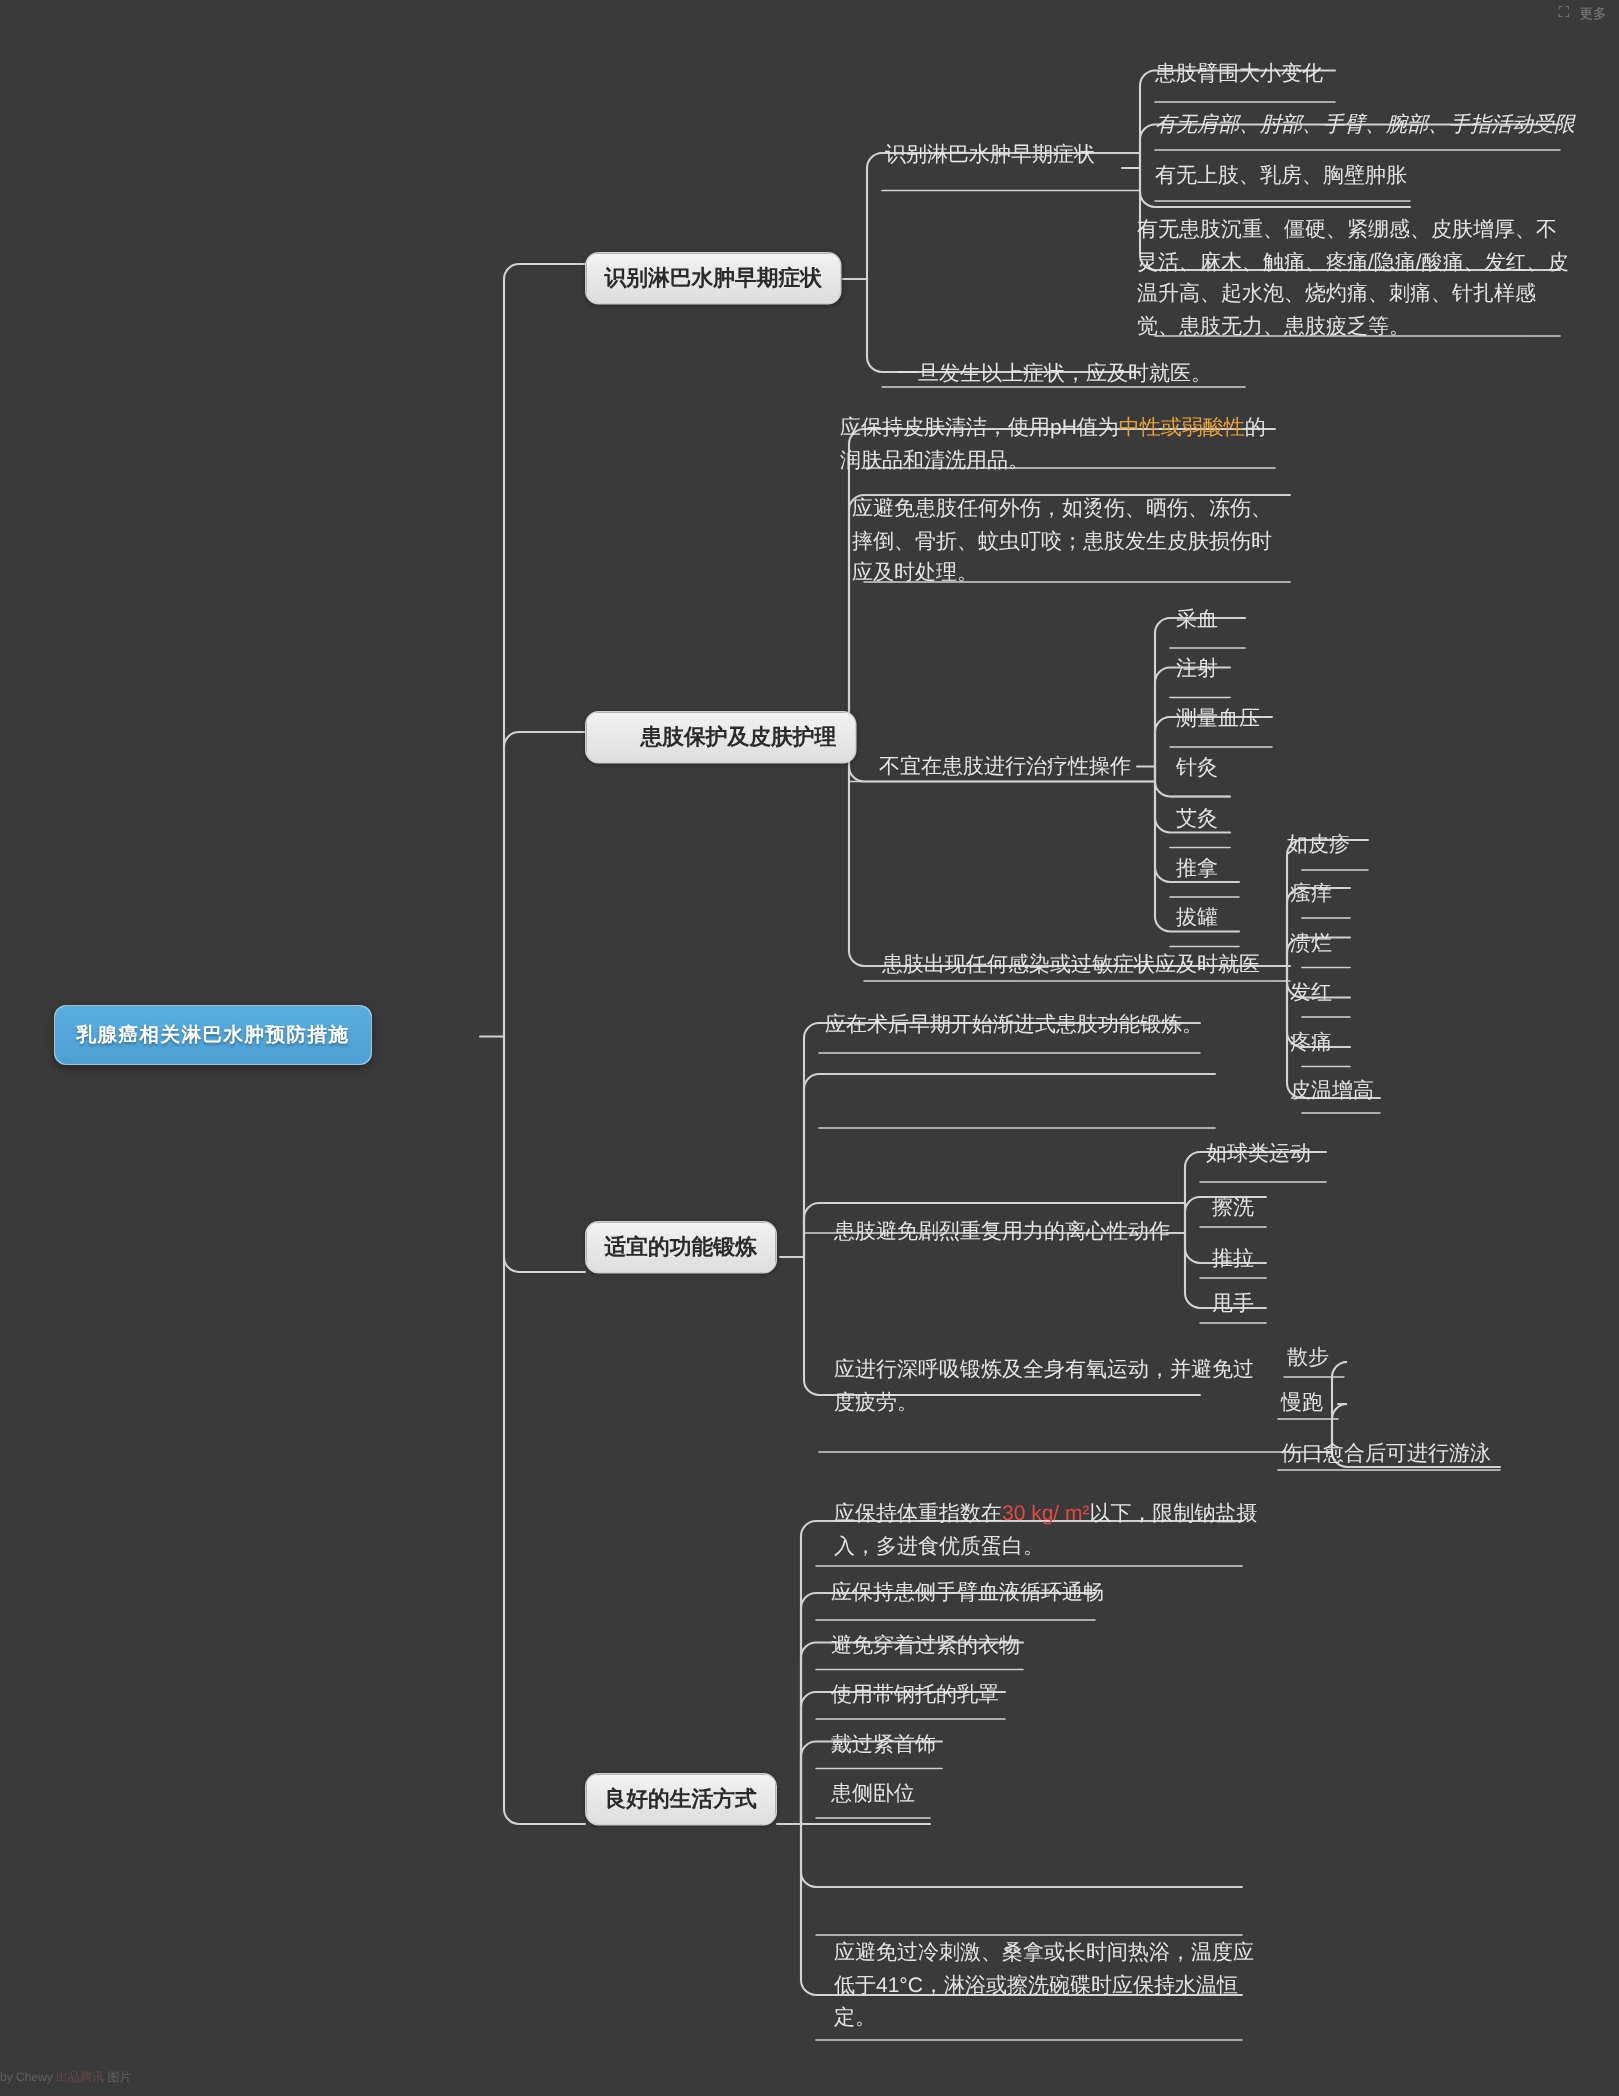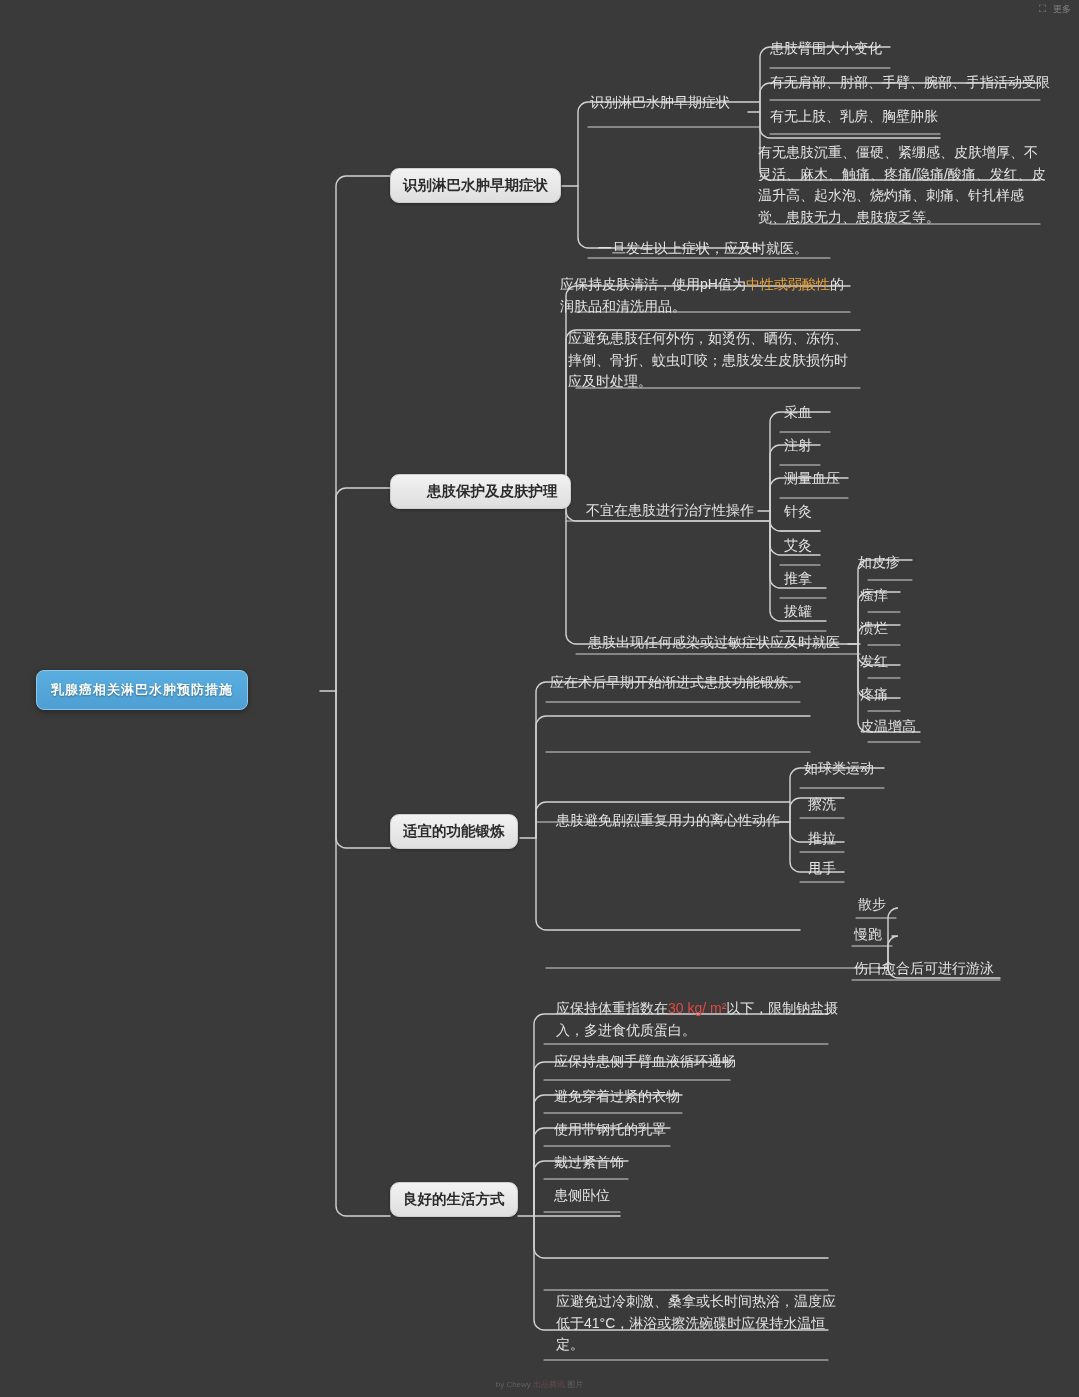--- a/index.html
+++ b/index.html
@@ -63,21 +63,21 @@
   .winbar {
     position: absolute; top: 0; right: 0;
     height: 18px; display: flex; align-items: center; gap: 7px;
     padding-right: 8px; opacity: .55;
   }
   .winbar .glyph { font-size: 10px; color: #b9b9b9; line-height: 1; }
   .winbar .label { font-size: 9px; color: #b9b9b9; }
 
   .watermark {
     position: absolute; left: 0; right: 0; bottom: 7px;
-    text-align: center; font-size: 8px; color: #6d6d74; opacity: .75;
+    font-size: 8px; color: #6d6d74; opacity: .75;
   }
   .watermark .wm-red { color: #7a4b52; }
 </style>
 </head>
 <body>
 
 <div id="canvas">
 
   <svg id="links" viewBox="0 0 1079 1397" xmlns="http://www.w3.org/2000/svg" fill="none" stroke="#d2d2d2" stroke-width="1.4" stroke-linecap="round">
 
@@ -191,21 +191,21 @@
   <div class="node root-node" style="left:36px; top:670px;">乳腺癌相关淋巴水肿预防措施</div>
 
   <div class="node branch-node" style="left:390px; top:168px;">识别淋巴水肿早期症状</div>
 
   <div class="node leaf" style="left:590px; top:92px;">识别淋巴水肿早期症状</div>
 
   <div class="node leaf" style="left:598px; top:238px;">一旦发生以上症状，应及时就医。</div>
 
   <div class="node leaf" style="left:770px; top:38px;">患肢臂围大小变化</div>
 
-  <div class="node leaf" style="left:770px; top:72px;">有无肩部、肘部、手臂、腕部、手指活动受限</div>
+  <div class="node leaf" style="left:770px; top:72px;font-style:italic;">有无肩部、肘部、手臂、腕部、手指活动受限</div>
 
   <div class="node leaf" style="left:770px; top:106px;">有无上肢、乳房、胸壁肿胀</div>
 
   <div class="node leaf wrap" style="left:758px; top:142px; width:290px;">有无患肢沉重、僵硬、紧绷感、皮肤增厚、不灵活、麻木、触痛、疼痛/隐痛/酸痛、发红、皮温升高、起水泡、烧灼痛、刺痛、针扎样感觉、患肢无力、患肢疲乏等。</div>
 
   <div class="node branch-node" style="left:390px; top:474px;padding-left:36px;">患肢保护及皮肤护理</div>
 
   <div class="node leaf wrap" style="left:560px; top:274px; width:296px;">
     <span>应保持皮肤清洁，使用pH值为</span><span class="hl-orange">中性或弱酸性</span><span>的润肤品和清洗用品。</span>
   </div>
@@ -231,20 +231,21 @@
   <div class="node leaf" style="left:860px; top:684px;">疼痛</div>
   <div class="node leaf" style="left:860px; top:716px;">皮温增高</div>
 
   <div class="node branch-node" style="left:390px; top:814px;">适宜的功能锻炼</div>
 
   <div class="node leaf" style="left:550px; top:672px;">应在术后早期开始渐进式患肢功能锻炼。</div>
 
 
   <div class="node leaf" style="left:556px; top:810px;">患肢避免剧烈重复用力的离心性动作</div>
 
+  <div class="node leaf wrap" style="left:556px; top:902px; width:290px;">应进行深呼吸锻炼及全身有氧运动，并避免过度疲劳。</div>
 
   <div class="node leaf" style="left:804px; top:758px;">如球类运动</div>
   <div class="node leaf" style="left:808px; top:794px;">擦洗</div>
   <div class="node leaf" style="left:808px; top:828px;">推拉</div>
   <div class="node leaf" style="left:808px; top:858px;">甩手</div>
 
   <div class="node leaf" style="left:858px; top:894px;">散步</div>
   <div class="node leaf" style="left:854px; top:924px;">慢跑</div>
   <div class="node leaf" style="left:854px; top:958px;">伤口愈合后可进行游泳</div>
 

